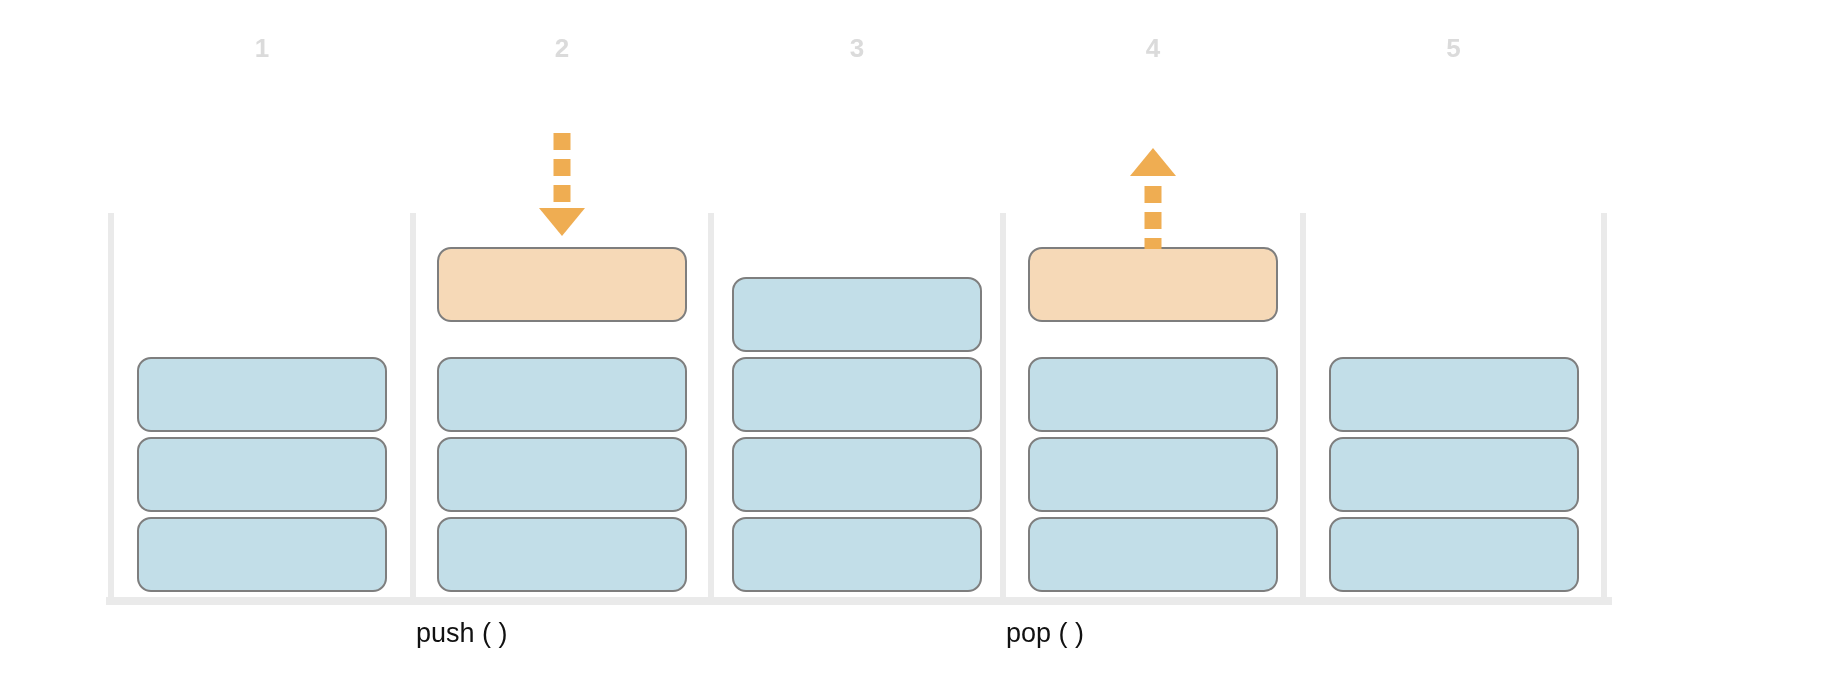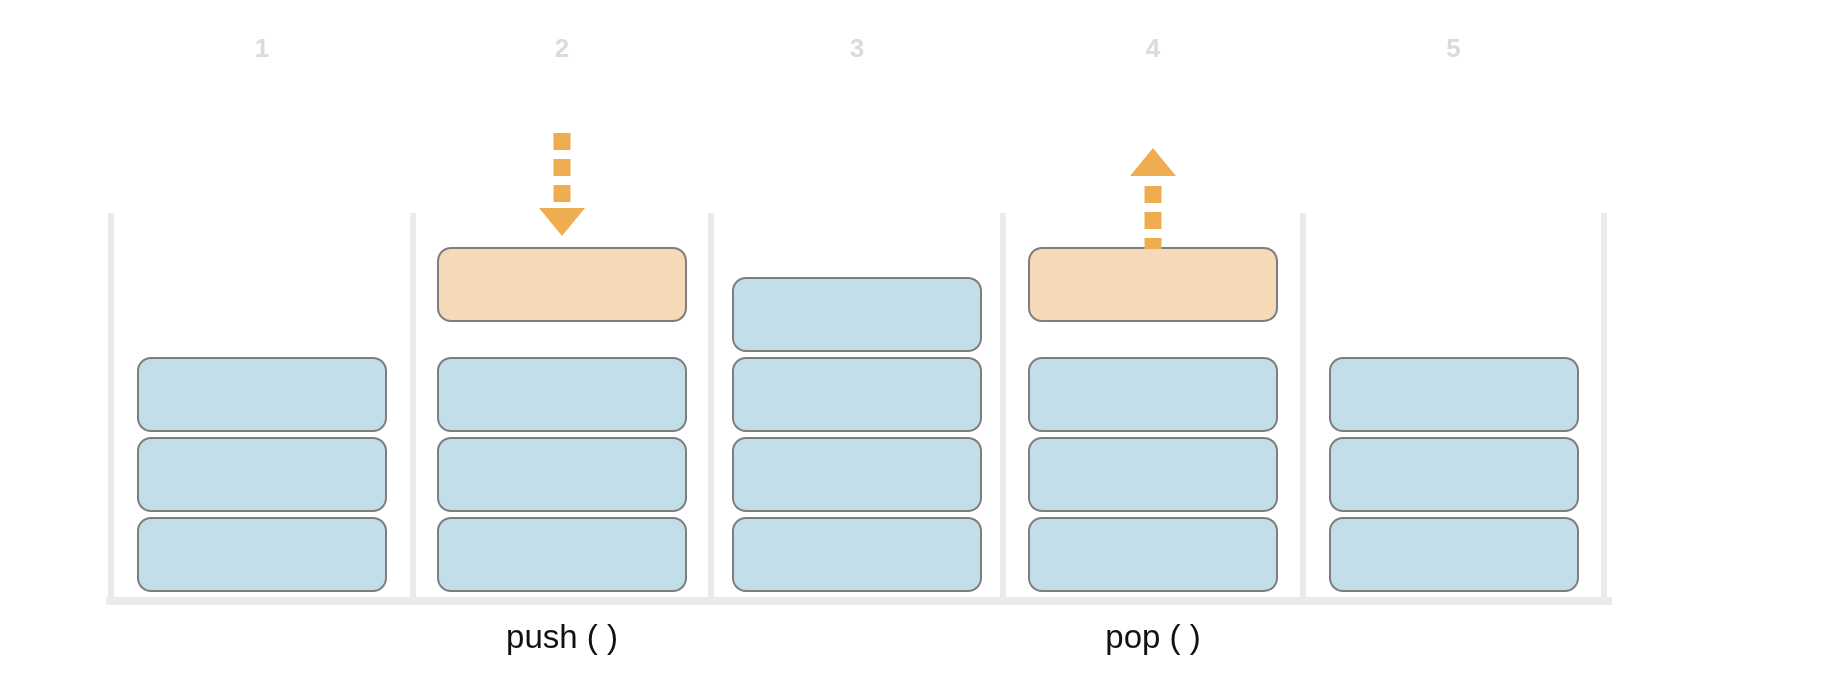--- a/index.html
+++ b/index.html
@@ -59,22 +59,22 @@
 
   
   .arrow { position:absolute; }
   .arrow line    { stroke:#efad52; stroke-width:17; }
   .arrow polygon { fill:#efad52; }
   .push-arrow { left:532px;  top:128px; }
   .pop-arrow  { left:1123px; top:148px; }
 
   
   .oplabel {
-    position:absolute; top:618px; text-align:center;
-    font-size:33px; color:#111111;
+    position:absolute; top:618px; 
+    font-size:27px; color:#111111;
   }
   .oplabel-push { left:416px;  width:292px; }
   .oplabel-pop  { left:1006px; width:294px; }
 </style>
 </head>
 <body>
 
 <div class="stage">
 
   <div class="idx idx-1">1</div>

